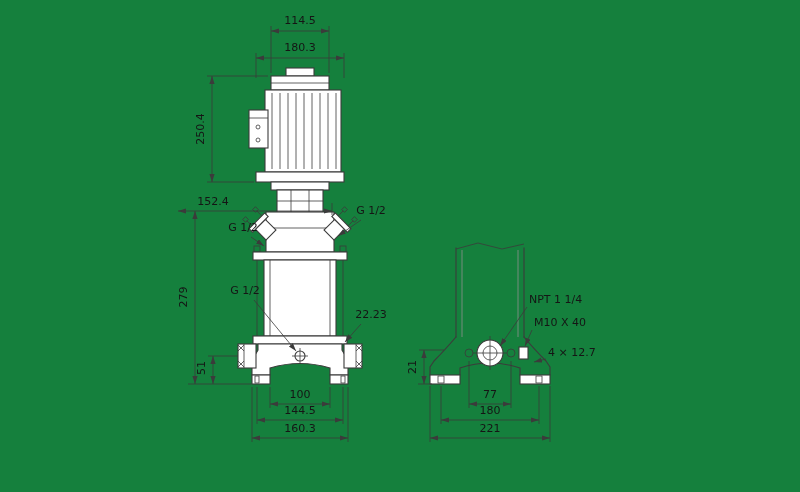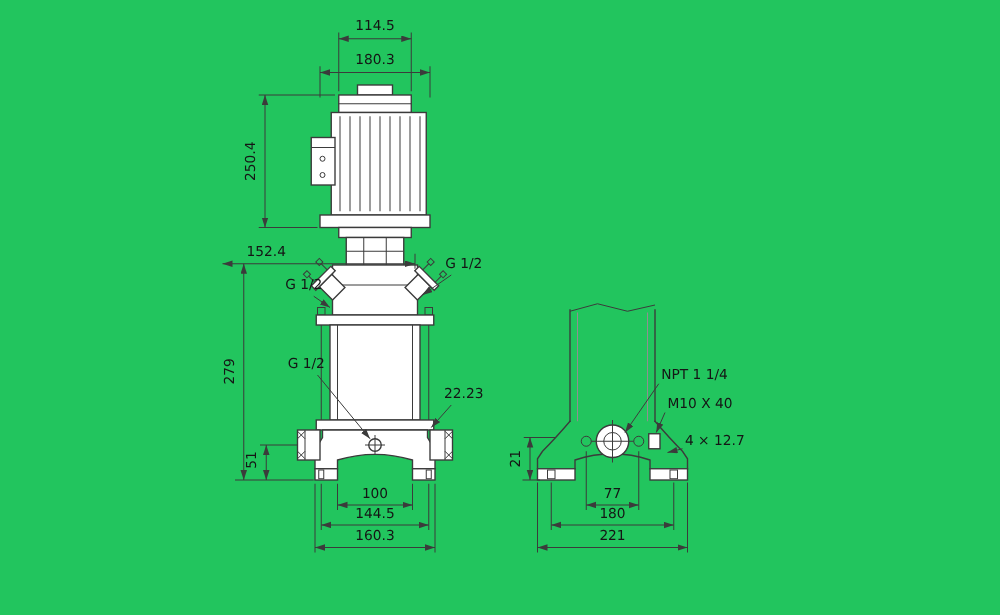--- a/index.html
+++ b/index.html
@@ -1,16 +1,16 @@
 <!DOCTYPE html>
 <html><head>
 <meta charset="utf-8">
 <style>
   html,body{margin:0;padding:0;background:#ffffff;}
-  .canvas{position:relative;width:800px;height:492px;background:#22c55e;overflow:hidden;}
+  .canvas{position:relative;width:800px;height:492px;background:#15803d;overflow:hidden;}
   svg text{font-family:"DejaVu Sans","Liberation Sans",sans-serif;font-size:11px;fill:#151515;}
   .ln{stroke:#3b3b3b;stroke-width:1.1;fill:none;stroke-linecap:square;}
   .thin{stroke:#3b3b3b;stroke-width:0.8;fill:none;}
   .shade{stroke:#909090;stroke-width:0.8;fill:none;}
   .dim{stroke:#3b3b3b;stroke-width:0.8;fill:none;}
   .fillc{fill:#ffffff;}
 </style>
 </head>
 <body>
 

